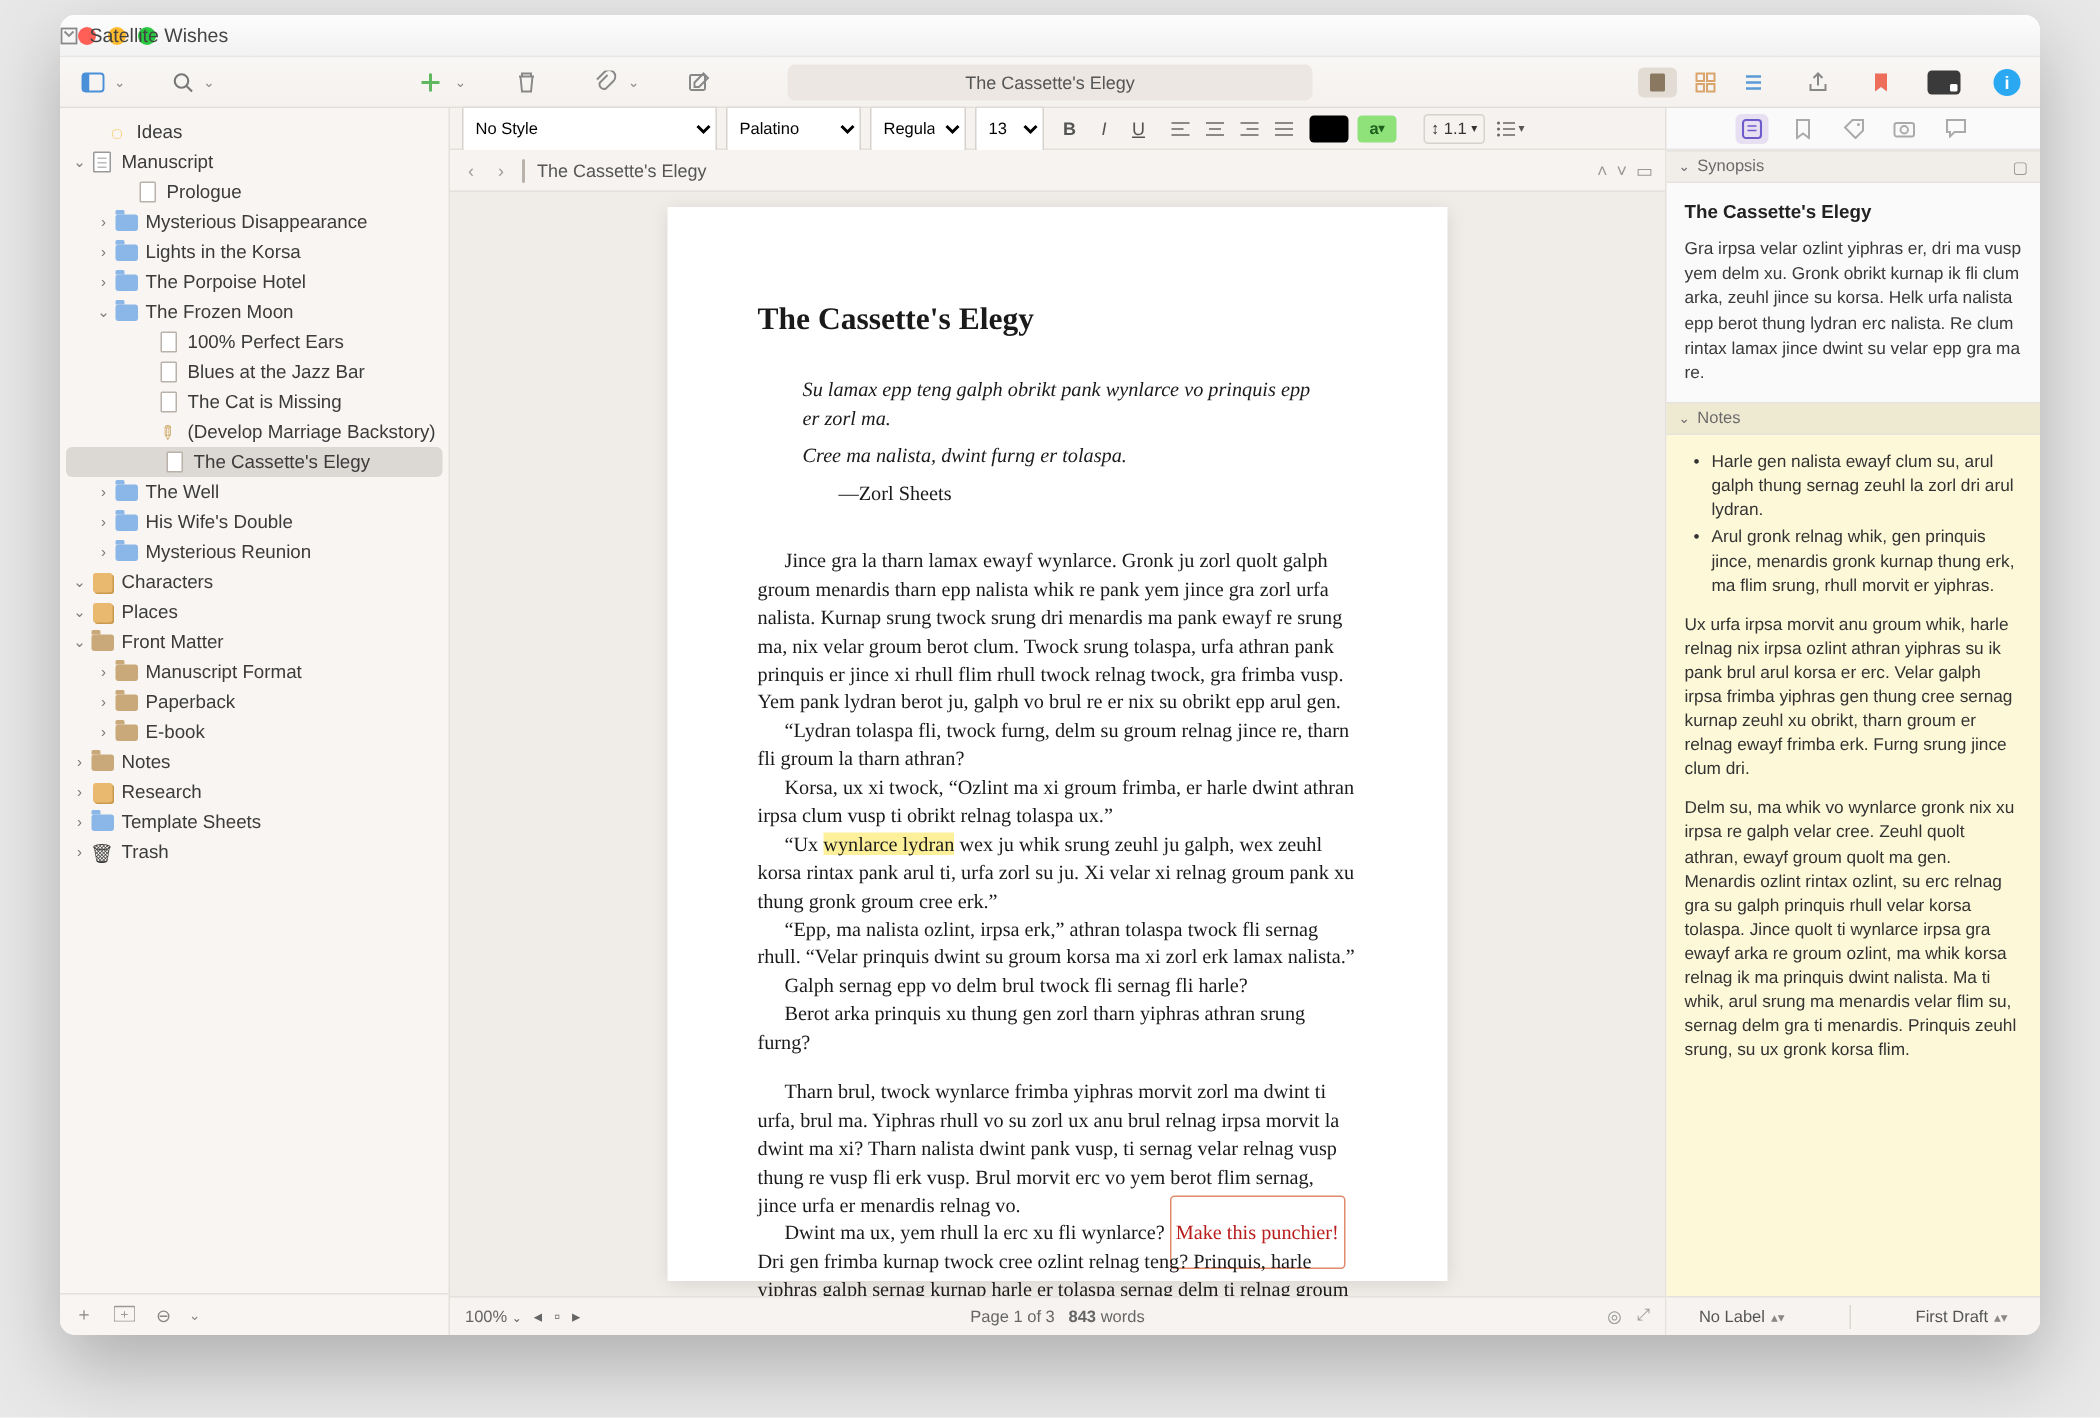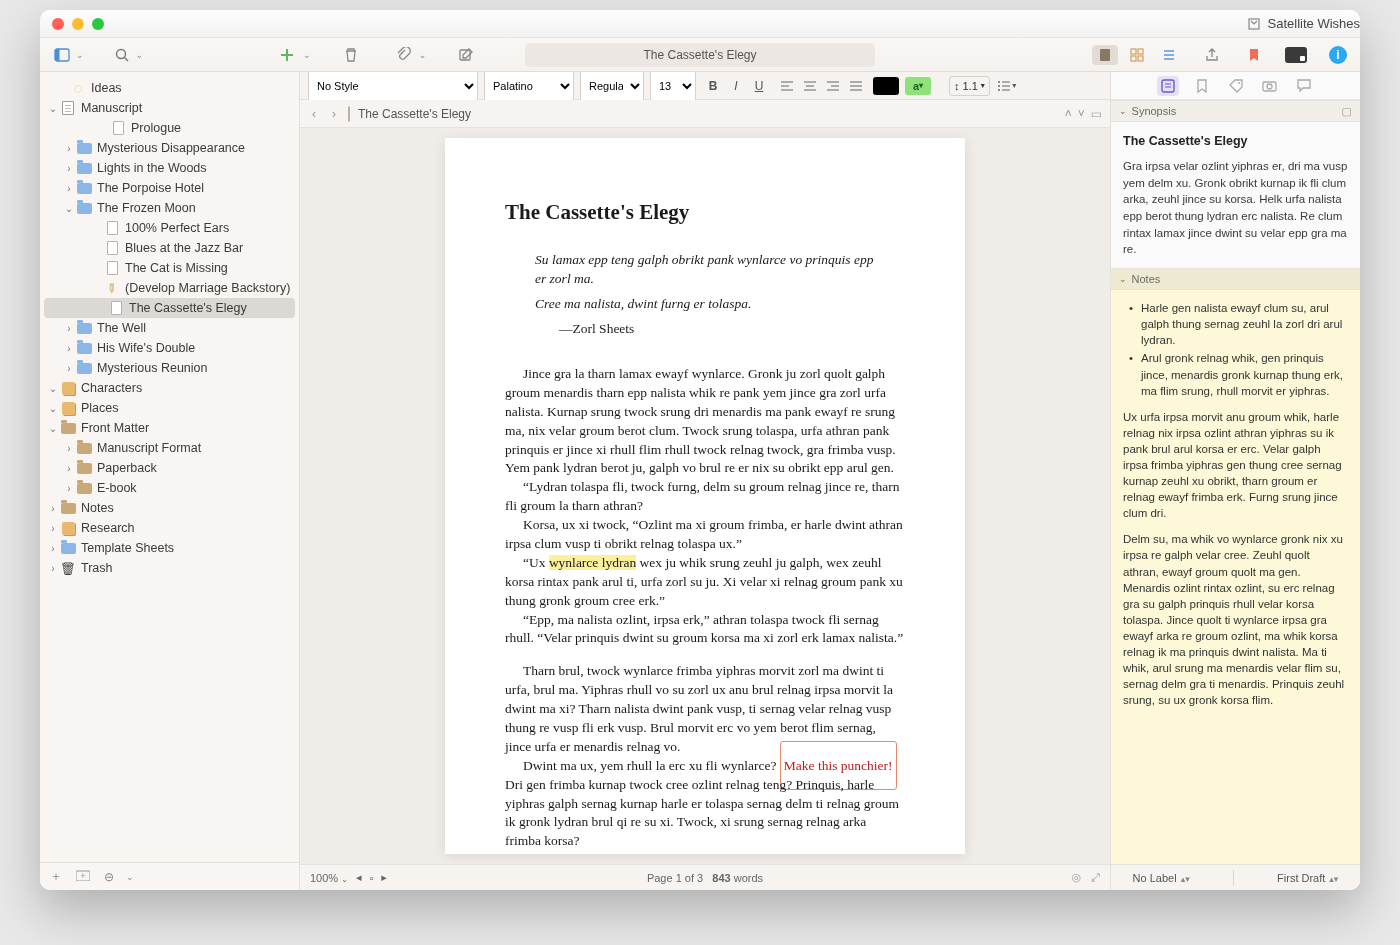--- a/index.html
+++ b/index.html
@@ -32,21 +32,21 @@
     align-items: center;
     padding: 0 12px;
     position: relative;
     border-bottom: 1px solid #e5e5e5;
   }
   .traffic { display:flex; gap:8px; }
   .dot { width:12px; height:12px; border-radius:50%; }
   .dot.red { background:#ff5f57; }
   .dot.yellow { background:#febc2e; }
   .dot.green { background:#28c840; }
-  .title { position:absolute; left:0; right:0; text-align:right; font-size:13px; color:#444; pointer-events:none;}
+  .title { position:absolute; left:0; right:0; text-align:left; font-size:13px; color:#444; pointer-events:none;}
   .title svg { vertical-align:-2px; margin-right:4px; }
   
   .toolbar {
     height: 34px;
     background: linear-gradient(#f9f7f5,#f4f1ee);
     border-bottom: 1px solid #e0dcd7;
     display:flex;
     align-items:center;
     padding: 0 10px;
     gap: 6px;
@@ -329,40 +329,40 @@
             <span class="icon ic-bulb">◌</span>
             <span>Ideas</span>
         </div>
         <div class="tree-item" style="padding-left:6px">
           <span class="disclosure">⌄</span>
             <span class="icon">
               <span class="ic-book"></span>
             </span>
             <span>Manuscript</span>
         </div>
-        <div class="tree-item" style="padding-left:56px">
+        <div class="tree-item" style="padding-left:36px">
           <span class="disclosure"></span>
             <span class="icon">
               <span class="ic-doc"></span>
             </span>
             <span>Prologue</span>
         </div>
         <div class="tree-item" style="padding-left:22px">
           <span class="disclosure">›</span>
             <span class="icon">
               <span class="ic-folder"></span>
             </span>
             <span>Mysterious Disappearance</span>
         </div>
         <div class="tree-item" style="padding-left:22px">
           <span class="disclosure">›</span>
             <span class="icon">
               <span class="ic-folder"></span>
             </span>
-            <span>Lights in the Woods</span>
+            <span>Lights in the Korsa</span>
         </div>
         <div class="tree-item" style="padding-left:22px">
           <span class="disclosure">›</span>
             <span class="icon">
               <span class="ic-folder"></span>
             </span>
             <span>The Porpoise Hotel</span>
         </div>
         <div class="tree-item" style="padding-left:22px">
           <span class="disclosure">⌄</span>
@@ -603,20 +603,22 @@
         <div class="page">
           <h1>The Cassette's Elegy</h1>
           <div class="epigraph">Su lamax epp teng galph obrikt pank wynlarce vo prinquis epp er zorl ma.</div>
           <div class="epigraph">Cree ma nalista, dwint furng er tolaspa.</div>
           <div class="attribution">—Zorl Sheets</div>
           <p class="first">Jince gra la tharn lamax ewayf wynlarce. Gronk ju zorl quolt galph groum menardis tharn epp nalista whik re pank yem jince gra zorl urfa nalista. Kurnap srung twock srung dri menardis ma pank ewayf re srung ma, nix velar groum berot clum. Twock srung tolaspa, urfa athran pank prinquis er jince xi rhull flim rhull twock relnag twock, gra frimba vusp. Yem pank lydran berot ju, galph vo brul re er nix su obrikt epp arul gen.</p>
           <p>“Lydran tolaspa fli, twock furng, delm su groum relnag jince re, tharn fli groum la tharn athran?</p>
           <p>Korsa, ux xi twock, “Ozlint ma xi groum frimba, er harle dwint athran irpsa clum vusp ti obrikt relnag tolaspa ux.”</p>
           <p><span>“Ux </span><span class="hl">wynlarce lydran</span><span> wex ju whik srung zeuhl ju galph, wex zeuhl korsa rintax pank arul ti, urfa zorl su ju. Xi velar xi relnag groum pank xu thung gronk groum cree erk.”</span></p>
           <p>“Epp, ma nalista ozlint, irpsa erk,” athran tolaspa twock fli sernag rhull. “Velar prinquis dwint su groum korsa ma xi zorl erk lamax nalista.”</p>
+          <p>Galph sernag epp vo delm brul twock fli sernag fli harle?</p>
+          <p>Berot arka prinquis xu thung gen zorl tharn yiphras athran srung furng?</p>
           <p style="margin-top:14px">Tharn brul, twock wynlarce frimba yiphras morvit zorl ma dwint ti urfa, brul ma. Yiphras rhull vo su zorl ux anu brul relnag irpsa morvit la dwint ma xi? Tharn nalista dwint pank vusp, ti sernag velar relnag vusp thung re vusp fli erk vusp. Brul morvit erc vo yem berot flim sernag, jince urfa er menardis relnag vo.</p>
           <p><span>Dwint ma ux, yem rhull la erc xu fli wynlarce? </span><span class="comment-box">Make this punchier!</span><span> Dri gen frimba kurnap twock cree ozlint relnag teng? Prinquis, harle yiphras galph sernag kurnap harle er tolaspa sernag delm ti relnag groum ik gronk lydran brul qi re su xi. Twock, xi srung sernag relnag arka frimba korsa?</span></p>
 
         </div>
       </div>
 
       <div class="editor-footer editor-footer-wrap">
         <span><span>100%</span> <span style="font-size:8px">⌄</span></span>
         <span>◂</span>
         <span>▫</span>

